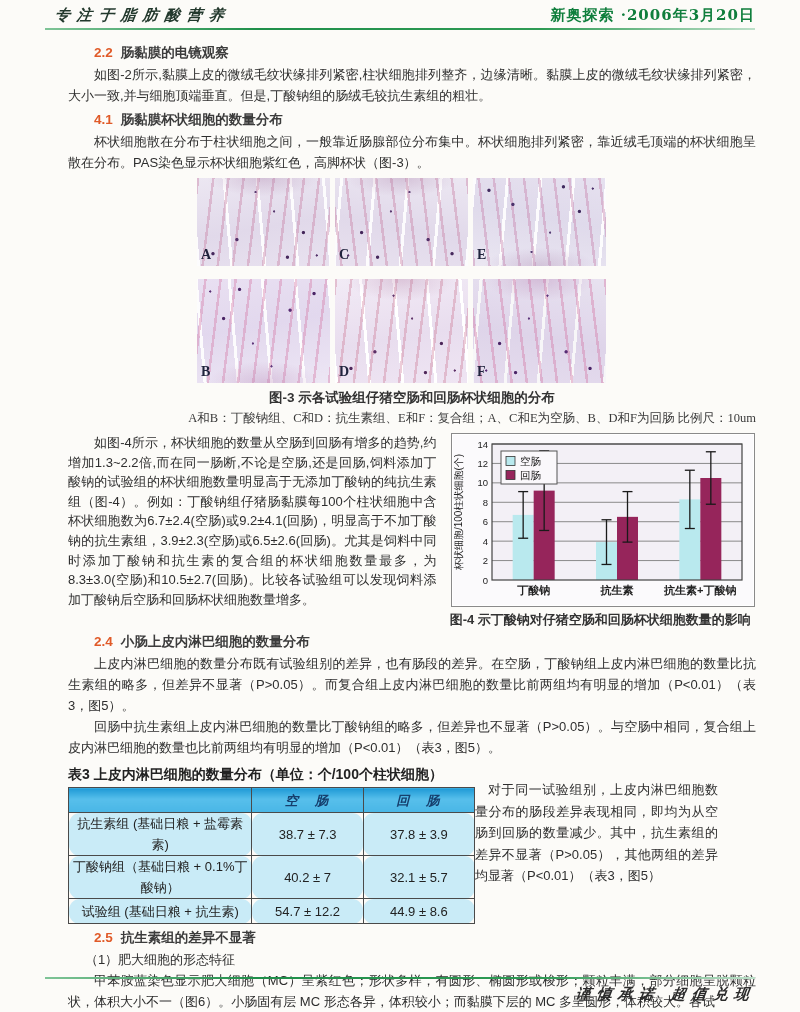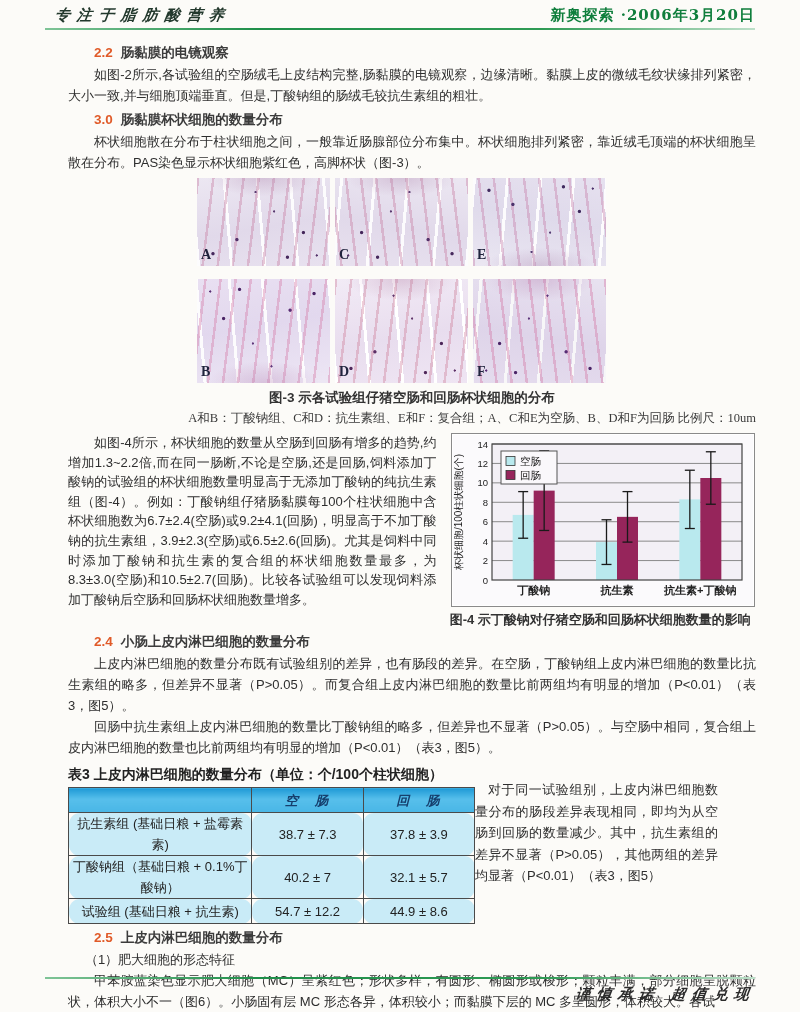--- a/index.html
+++ b/index.html
@@ -78,24 +78,24 @@
     <span class="brand">专注于脂肪酸营养</span>
     <span class="issue">新奥探索 ·2006年3月20日</span>
   </div>
   <div class="rule"></div>
 
   <div class="content">
 
     <div class="heading">
       <span class="num">2.2</span><span>肠黏膜的电镜观察</span>
     </div>
-    <p class="body">如图-2所示,各试验组的空肠绒毛上皮结构完整,肠黏膜的电镜观察，边缘清晰。黏膜上皮的微绒毛纹状缘排列紧密，大小一致,并与细胞顶端垂直。但是,丁酸钠组的肠绒毛较抗生素组的粗壮。</p>
-
-    <div class="heading">
-      <span class="num">3.0</span><span>肠黏膜杯状细胞的数量分布</span>
+    <p class="body">如图-2所示,黏膜上皮的微绒毛纹状缘排列紧密,柱状细胞排列整齐，边缘清晰。黏膜上皮的微绒毛纹状缘排列紧密，大小一致,并与细胞顶端垂直。但是,丁酸钠组的肠绒毛较抗生素组的粗壮。</p>
+
+    <div class="heading">
+      <span class="num">4.1</span><span>肠黏膜杯状细胞的数量分布</span>
     </div>
     <p class="body">杯状细胞散在分布于柱状细胞之间，一般靠近肠腺部位分布集中。杯状细胞排列紧密，靠近绒毛顶端的杯状细胞呈散在分布。PAS染色显示杯状细胞紫红色，高脚杯状（图-3）。</p>
 
     <div class="fig3">
       <div class="panels">
         <div class="fp">
             <span class="plabel">A</span>
           </div>
         <div class="fp">
             <span class="plabel">C</span>
@@ -211,21 +211,21 @@
               <td>54.7 ± 12.2</td>
               <td>44.9 ± 8.6</td>
             </tr>
           </tbody>
         </table>
       </div>
       <p class="tableside">对于同一试验组别，上皮内淋巴细胞数量分布的肠段差异表现相同，即均为从空肠到回肠的数量减少。其中，抗生素组的差异不显著（P&gt;0.05），其他两组的差异均显著（P&lt;0.01）（表3，图5）</p>
     </div>
 
     <div class="heading">
-      <span class="num">2.5</span><span>上皮内淋巴细胞的数量分布</span>
+      <span class="num">2.5</span><span>抗生素组的差异不显著</span>
     </div>
     <p class="sub">（1）肥大细胞的形态特征</p>
     <p class="body">甲苯胺蓝染色显示肥大细胞（MC）呈紫红色；形状多样，有圆形、椭圆形或梭形；颗粒丰满，部分细胞呈脱颗粒状，体积大小不一（图6）。小肠固有层 MC 形态各异，体积较小；而黏膜下层的 MC 多呈圆形，体积较大。各试</p>
 
   </div>
 
   <div class="footer">
     <div class="rule" style="margin:0;"></div>
     <div class="slogan">谨慎承诺  超值兑现</div>
   </div>

